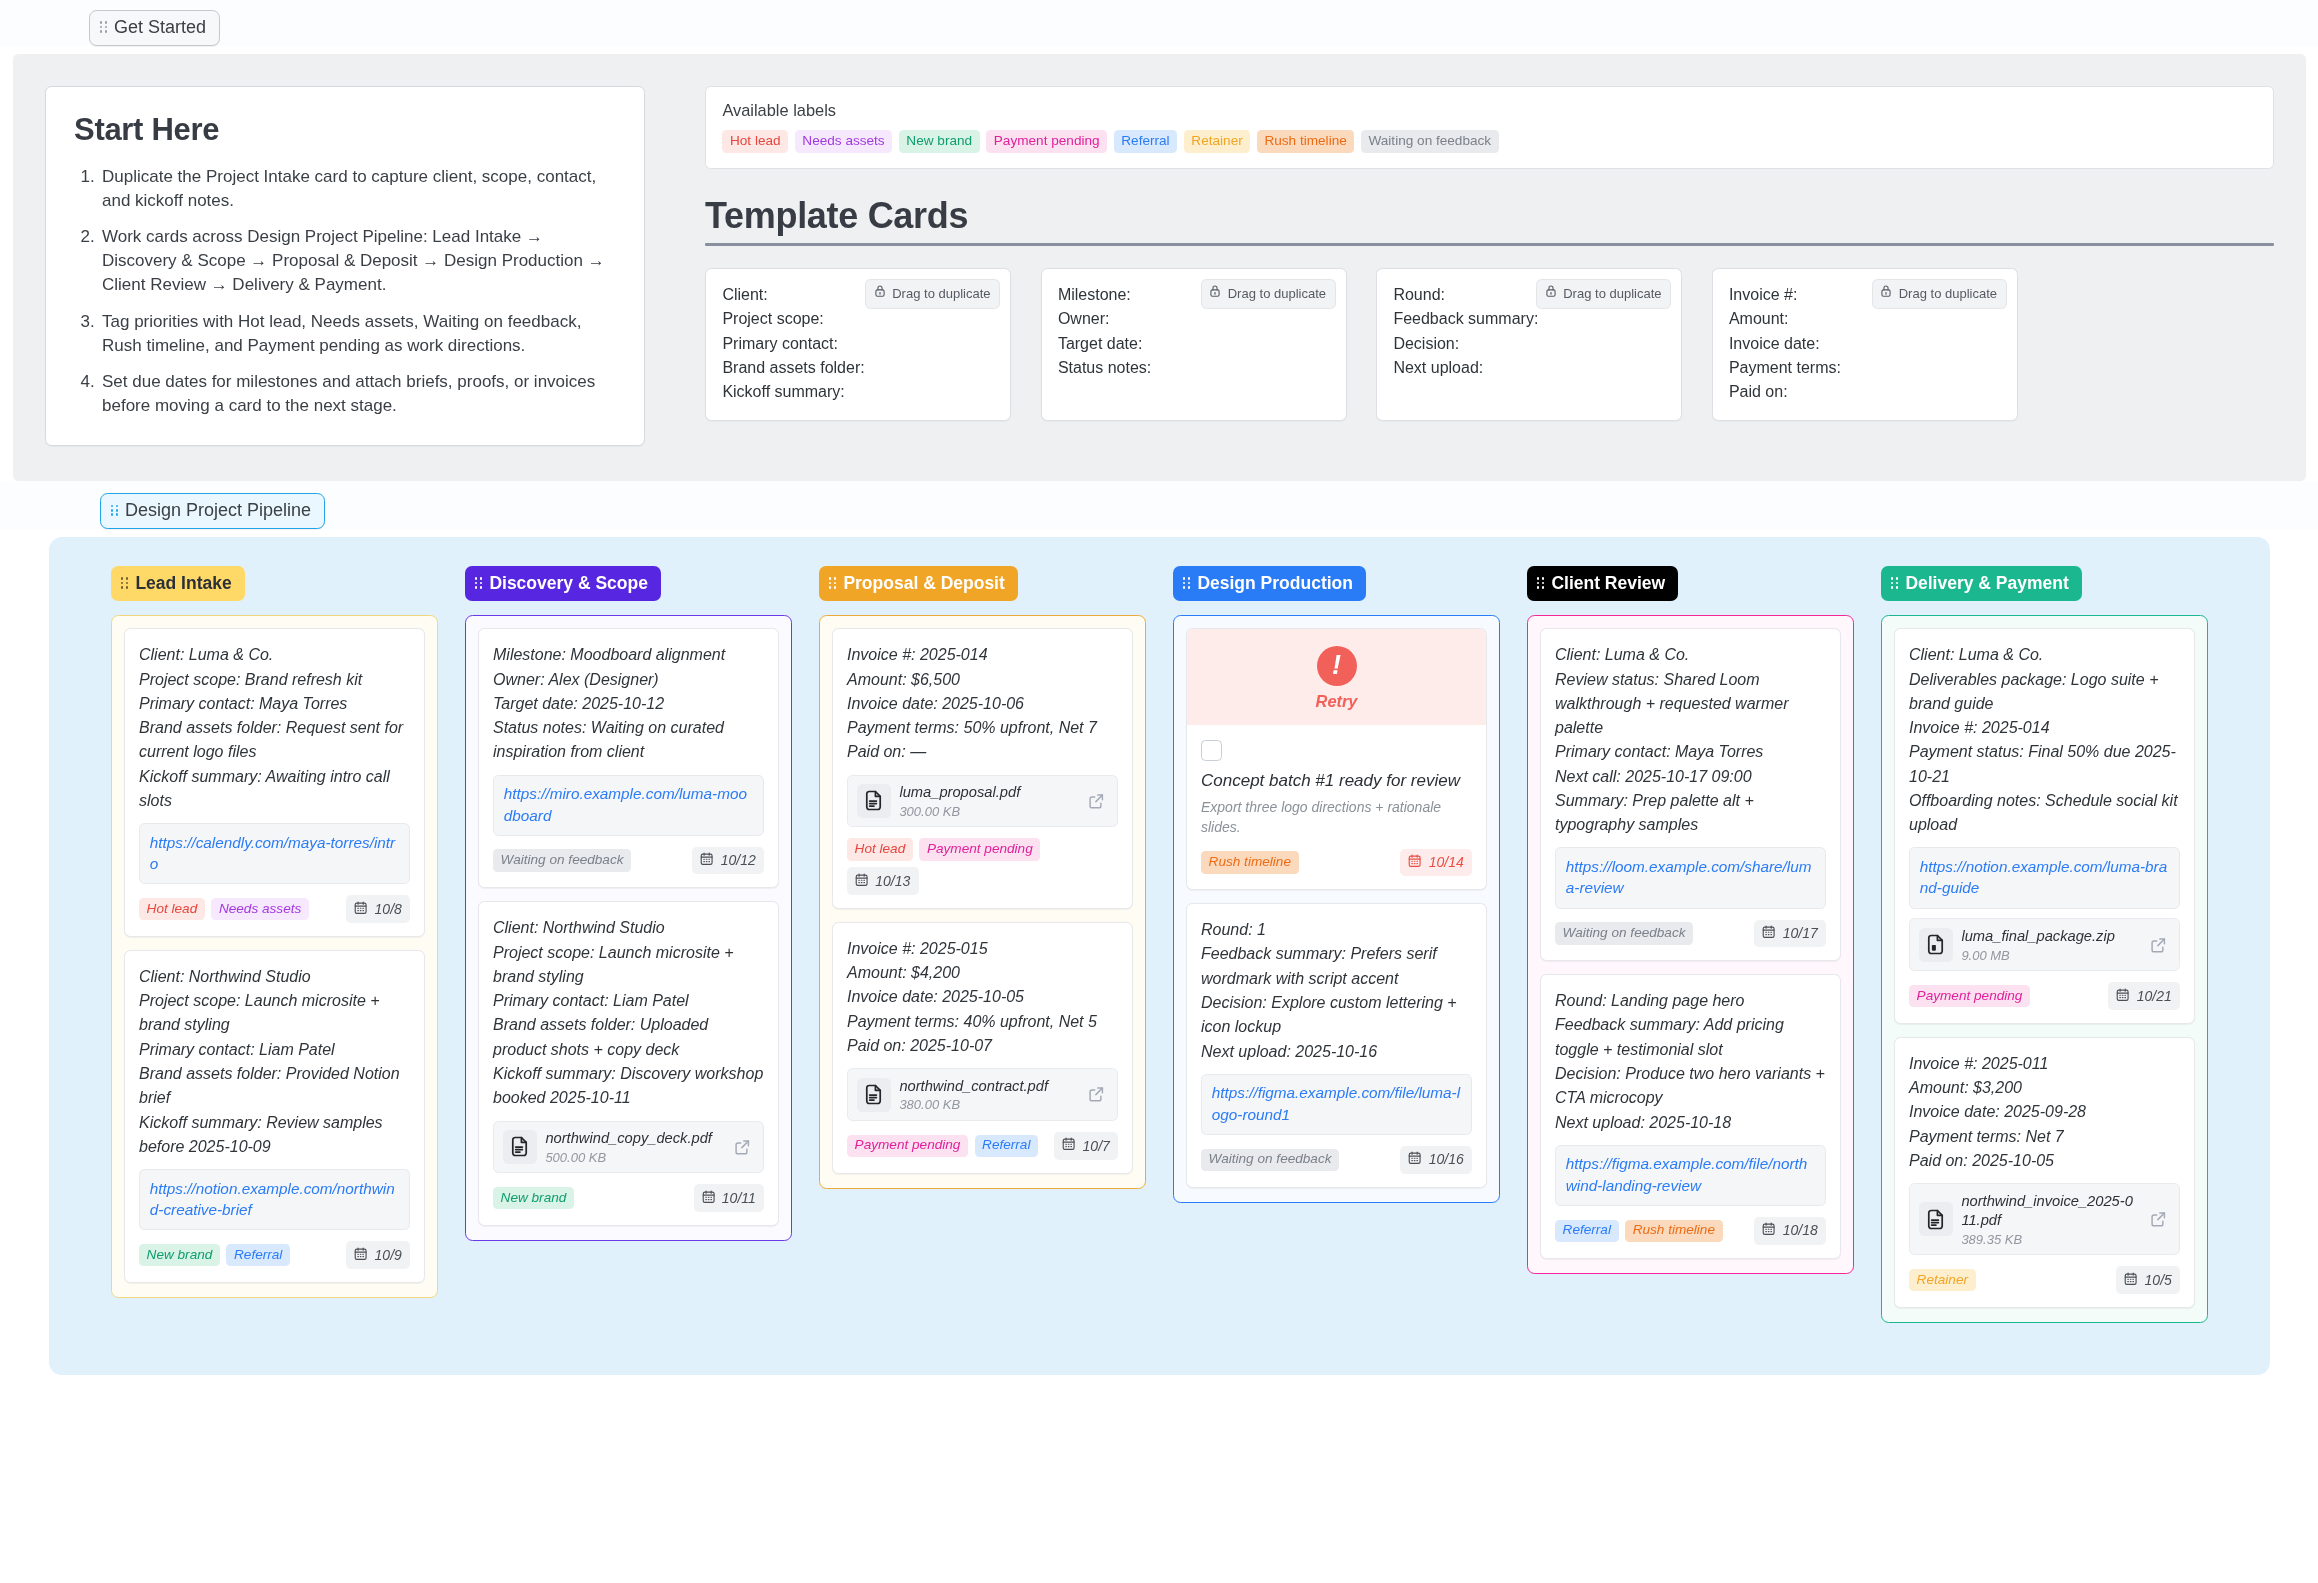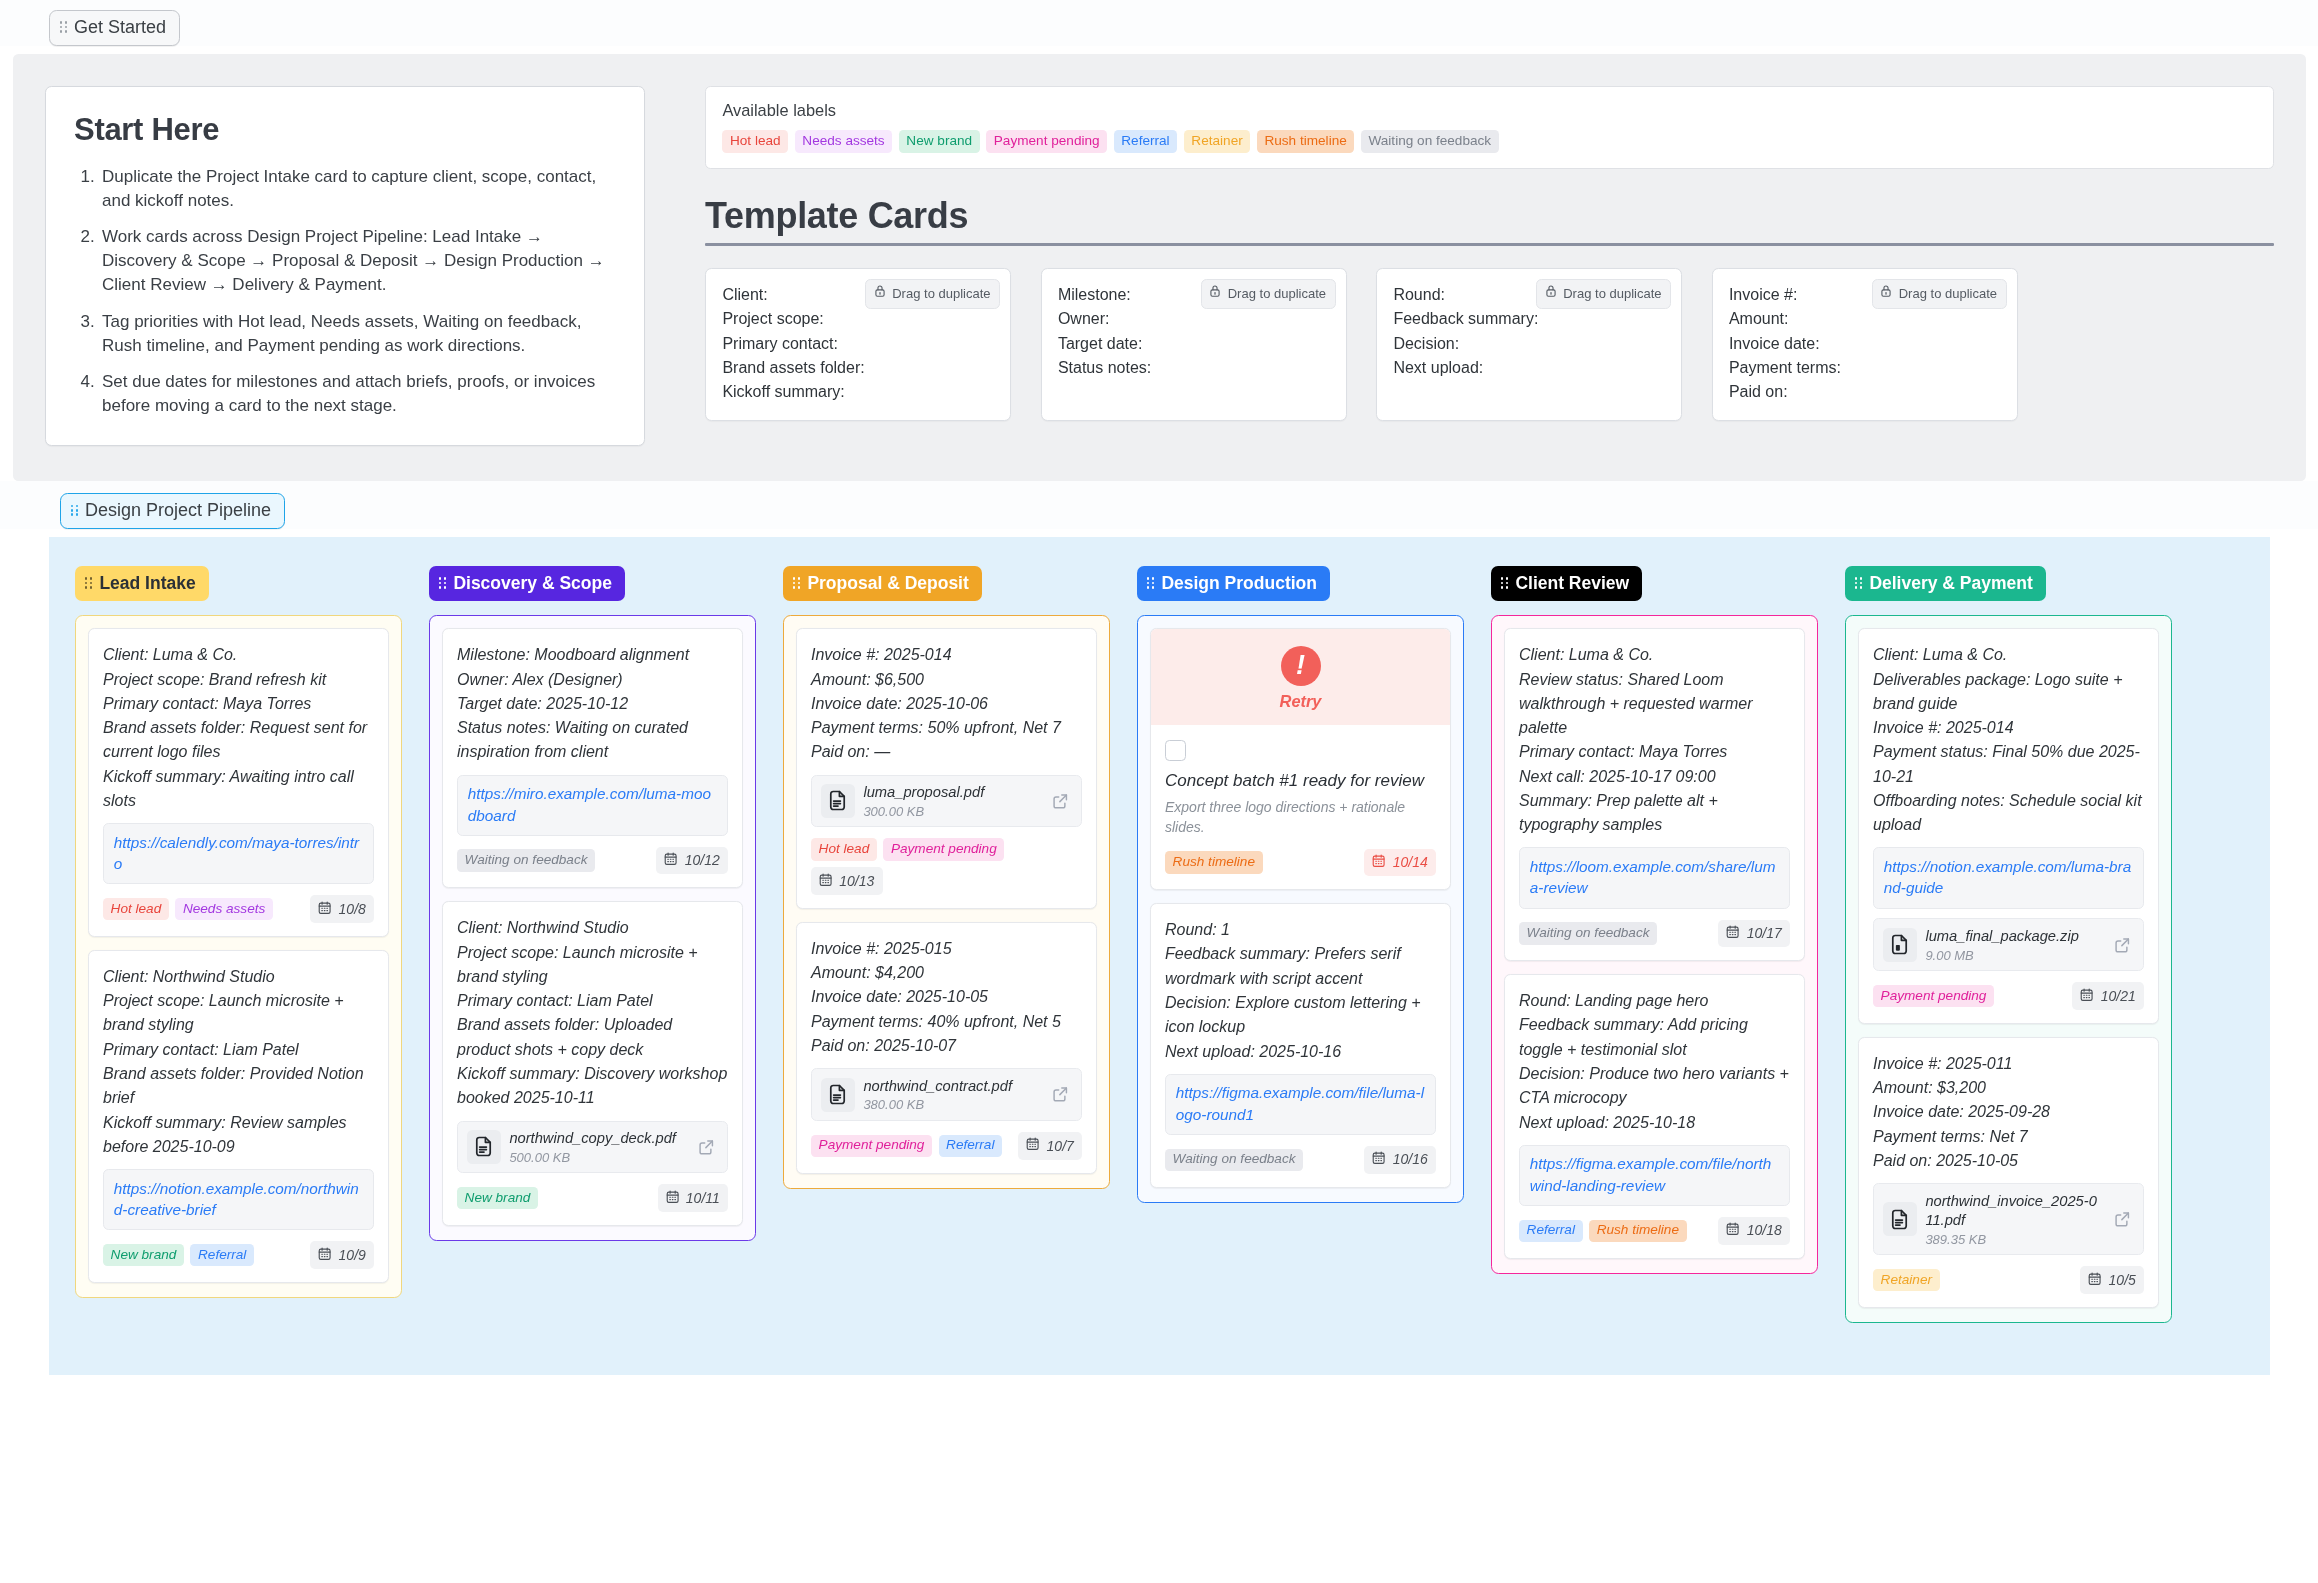--- a/index.html
+++ b/index.html
@@ -12,20 +12,21 @@
   }
 
   
   .chip-bar { padding: 9.8px 0 0 49px; background:#fcfdfe; }
   .chip {
     display: inline-flex; align-items: center; gap: 6.5px;
     border: 1.6px solid #c4c7cc; background: #f7f8f9;
     border-radius: 7.6px; padding: 6px 13px 7px 9.8px;
     font-size: 18px; color: #3b4045; font-weight: 400;
     box-shadow: 0 1.1px 0 rgba(0,0,0,.05);
+    margin-left: 40px;
   }
   .chip.chip-blue { border-color:#1fa4e8; background:#eaf7fe; }
   .grip {
     display:inline-block; width: 7.6px; height: 14px; position: relative; flex:none;
   }
   .grip i {
     position: absolute; width: 2.7px; height: 2.7px; border-radius: 50%;
     background: #9aa0a6;
   }
   .grip i:nth-child(1){left:0;top:1.1px}   .grip i:nth-child(2){left:4.9px;top:1.1px}
@@ -91,23 +92,23 @@
     display: inline-flex; align-items: center; gap: 5.5px;
     background: #f2f3f5; border: 1.1px solid #e3e5e9; border-radius: 5.5px;
     padding: 3.8px 8.7px 4.4px 6.5px; font-size: 13px; color: #555b63;
   }
   .tpl-card .line { white-space: nowrap; }
 
   
   .board-chip-bar { padding: 12px 7px 0 60px; background: #fcfdfe; }
   .board {
     margin: 7.6px 49px 0 49px;
-    background: #e1f1fb; border-radius: 0;
+    background: #e1f1fb; border-radius: 13px;
     padding: 29.5px 26px 52px 26px;
-    display: flex; gap: 27px; align-items: flex-start;
+    display: flex; gap: 27px; align-items: flex-start; justify-content: center;
   }
   .col { width: 327px; flex: none; }
   .col-head {
     display: inline-flex; align-items: center; gap: 7px;
     border-radius: 7px; padding: 6.5px 13px 7.6px 9.8px;
     font-size: 17.5px; font-weight: 700; margin-bottom: 14px;
   }
   .col-head .grip i { background: rgba(0,0,0,.55); }
   .col-head.on-dark { color: #fff; }
   .col-head.on-dark .grip i { background: #fff; }

